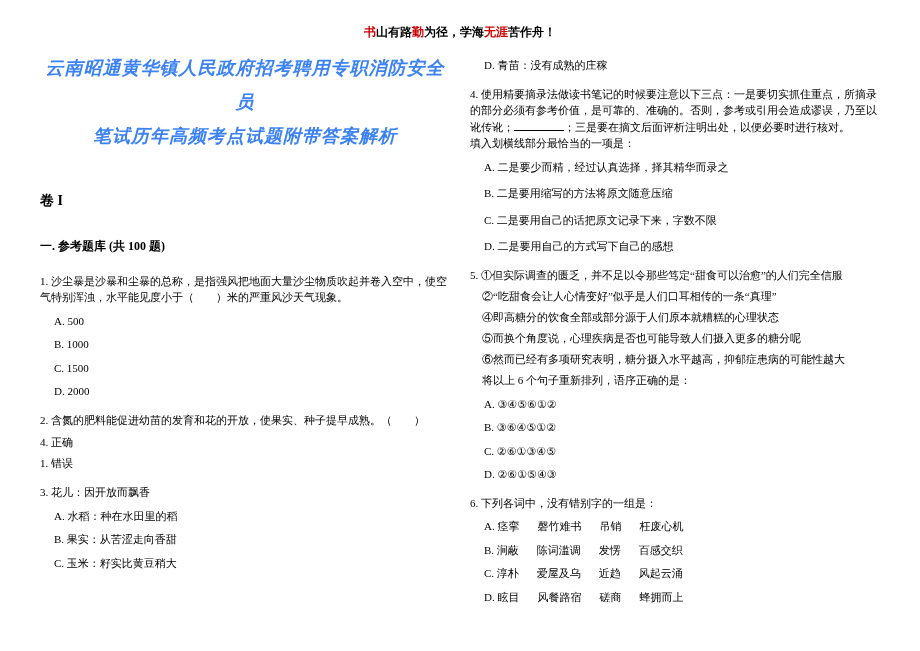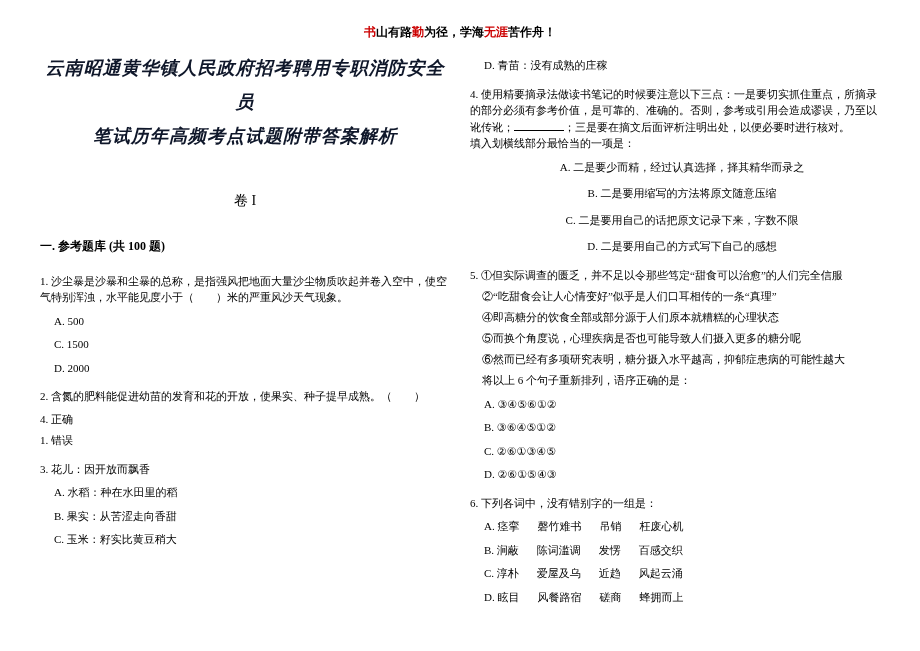--- a/index.html
+++ b/index.html
@@ -24,43 +24,43 @@
   .columns {
     display: flex;
     padding: 10px 40px 0 40px;
     gap: 20px;
   }
   .col {
     flex: 1;
     min-width: 0;
   }
   .title-main {
-    color: #0f172a;
+    color: #3b82f6;
     font-family: "SimHei", "黑体", sans-serif;
     font-weight: bold;
     font-size: 18px;
     text-align: center;
     line-height: 1.9;
     font-style: italic;
     letter-spacing: 1px;
   }
   .juan {
-    text-align: center;
+    text-align: left;
     font-size: 14px;
-    font-weight: normal;
+    font-weight: bold;
     margin: 38px 0 28px 0;
   }
   .section-h {
     font-size: 12px;
     font-weight: bold;
     margin: 20px 0 18px 0;
   }
   .q { margin: 12px 0 6px 0; line-height: 1.5; }
   .opt { margin: 7px 0 7px 14px; line-height: 1.5; }
-  .opt-block { margin-bottom: 10px; text-align: center; }
+  .opt-block { margin-bottom: 10px; }
   .para { margin: 4px 0; line-height: 1.55; }
   .indent { padding-left: 12px; }
   .wide-opt span { display: inline-block; margin-right: 18px; }
   .blank {
     display: inline-block;
     border-bottom: 1px solid #000;
     width: 50px;
     height: 11px;
     vertical-align: baseline;
   }
@@ -80,20 +80,21 @@
       <div>云南昭通黄华镇人民政府招考聘用专职消防安全员</div>
       <div>笔试历年高频考点试题附带答案解析</div>
     </div>
 
     <div class="juan">卷 I</div>
 
     <div class="section-h">一. 参考题库 (共 100 题)</div>
 
     <div class="q">1. 沙尘暴是沙暴和尘暴的总称，是指强风把地面大量沙尘物质吹起并卷入空中，使空气特别浑浊，水平能见度小于（　　）米的严重风沙天气现象。</div>
     <div class="opt">A. 500</div>
+    <div class="opt">B. 1000</div>
     <div class="opt">C. 1500</div>
     <div class="opt">D. 2000</div>
 
     <div class="q">2. 含氮的肥料能促进幼苗的发育和花的开放，使果实、种子提早成熟。（　　）</div>
     <div class="para">4. 正确</div>
     <div class="para">1. 错误</div>
 
     <div class="q">3. 花儿：因开放而飘香</div>
     <div class="opt">A. 水稻：种在水田里的稻</div>
     <div class="opt">B. 果实：从苦涩走向香甜</div>

